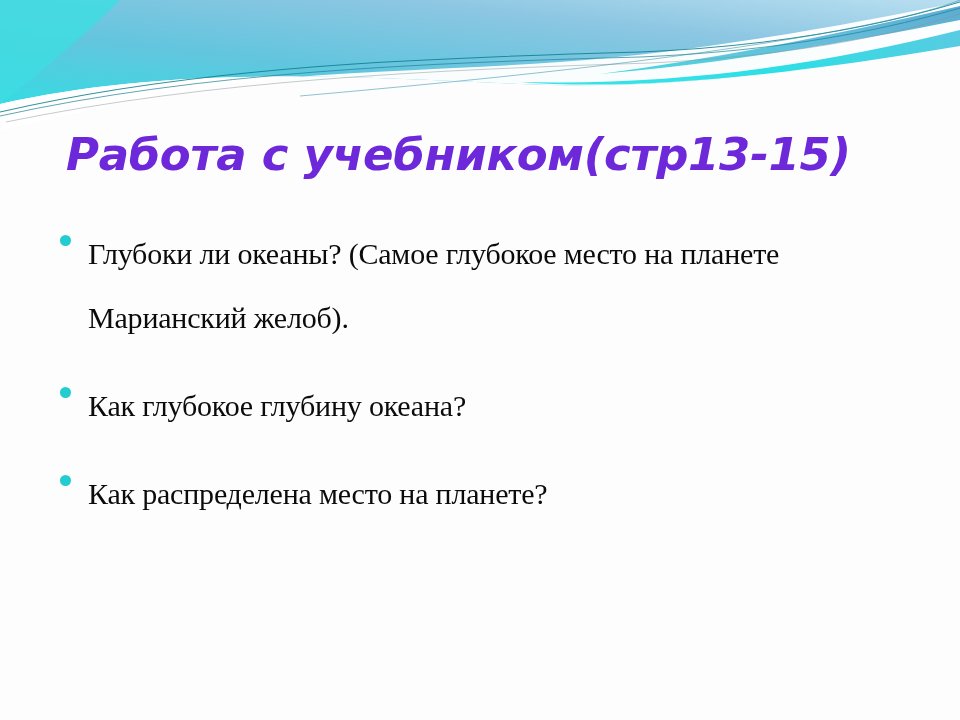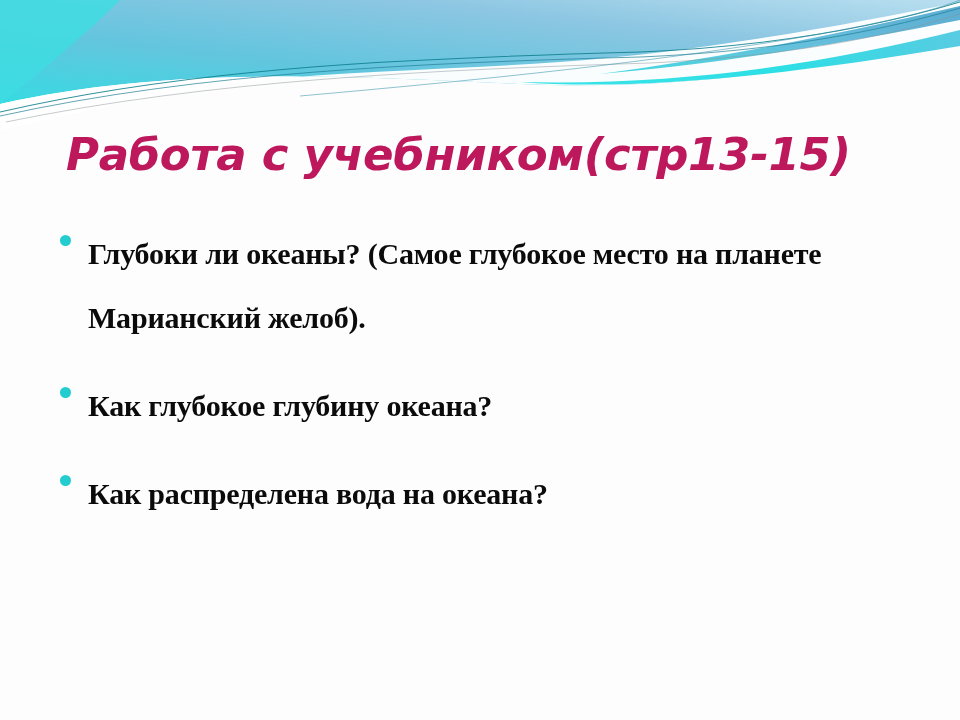--- a/index.html
+++ b/index.html
@@ -38,21 +38,21 @@
 
   #slide-title {
     margin: 0;
     padding: 0 40px 0 66px;
     font-family: "DejaVu Sans", "Liberation Sans", sans-serif;
     font-style: italic;
     font-weight: 700;
     font-size: 45px;
     line-height: 62px;
     letter-spacing: -0.3px;
-    color: #be185d;
+    color: #6d28d9;
     white-space: nowrap;
   }
 
   
   #body-list {
     position: absolute;
     left: 0;
     top: 222px;
     width: 880px;
     margin: 0;
@@ -74,21 +74,21 @@
     top: 13px;
     width: 11px;
     height: 11px;
     border-radius: 50%;
     background: #23ccce;
   }
 
   .bullet-text {
     display: block;
     font-family: "Liberation Serif", "DejaVu Serif", serif;
-    font-weight: 700;
+    font-weight: 400;
     font-size: 30px;
     line-height: 64px;
     color: #0b0b0b;
     letter-spacing: -0.2px;
   }
 
   .bullet-row.wide .bullet-text {
     max-width: 800px;
   }
 </style>
@@ -141,17 +141,17 @@
     <li class="bullet-row wide">
       <span class="bullet-marker"></span>
       <span class="bullet-text">Глубоки ли океаны? (Самое глубокое место на планете Марианский желоб).</span>
     </li>
     <li class="bullet-row">
       <span class="bullet-marker"></span>
       <span class="bullet-text">Как глубокое глубину океана?</span>
     </li>
     <li class="bullet-row">
       <span class="bullet-marker"></span>
-      <span class="bullet-text">Как распределена вода на океана?</span>
+      <span class="bullet-text">Как распределена место на планете?</span>
     </li>
   </ul>
 
 </div>
 
 </body></html>

